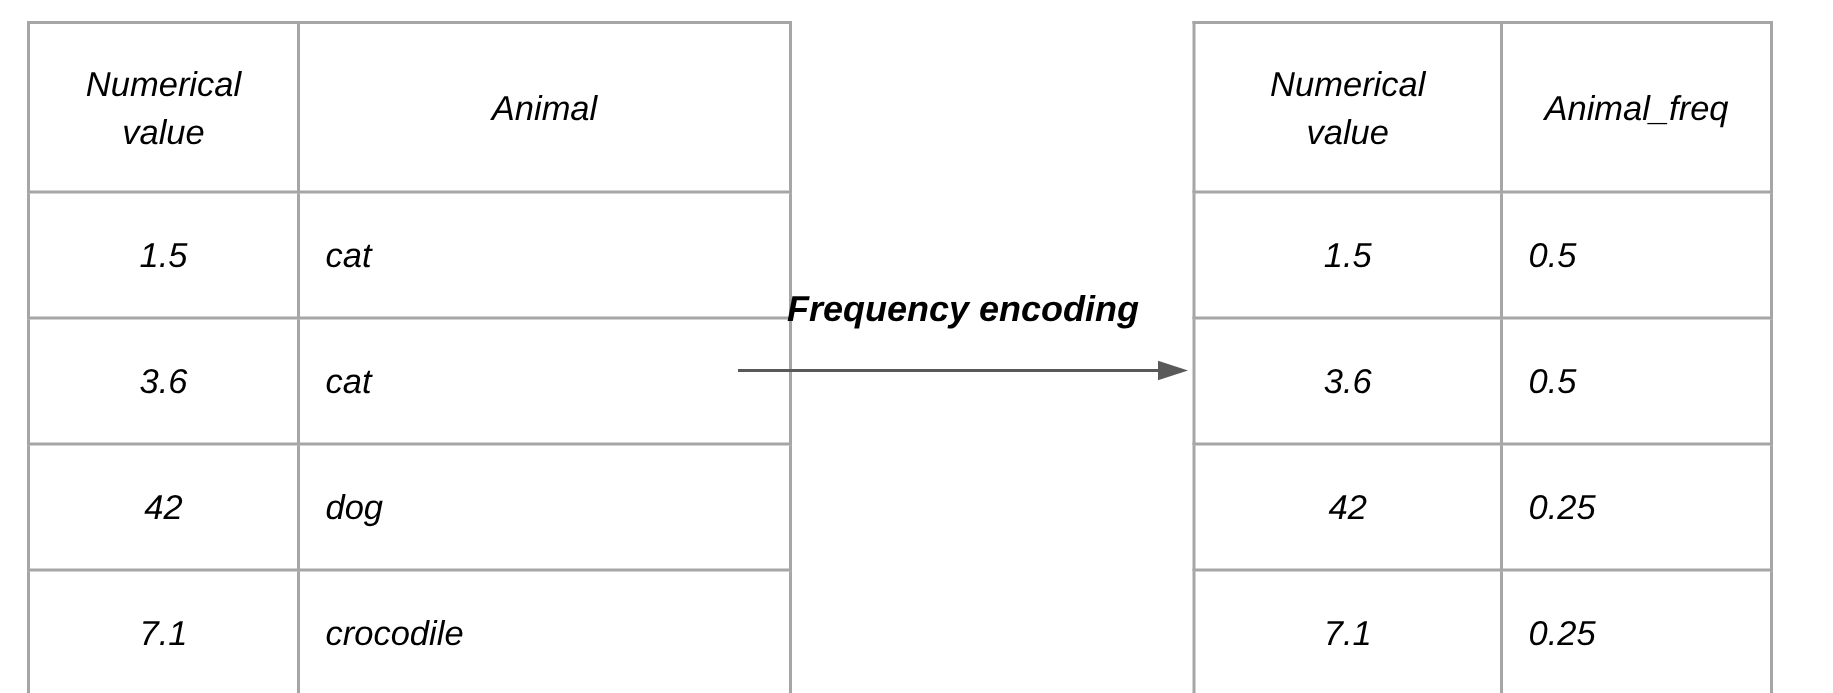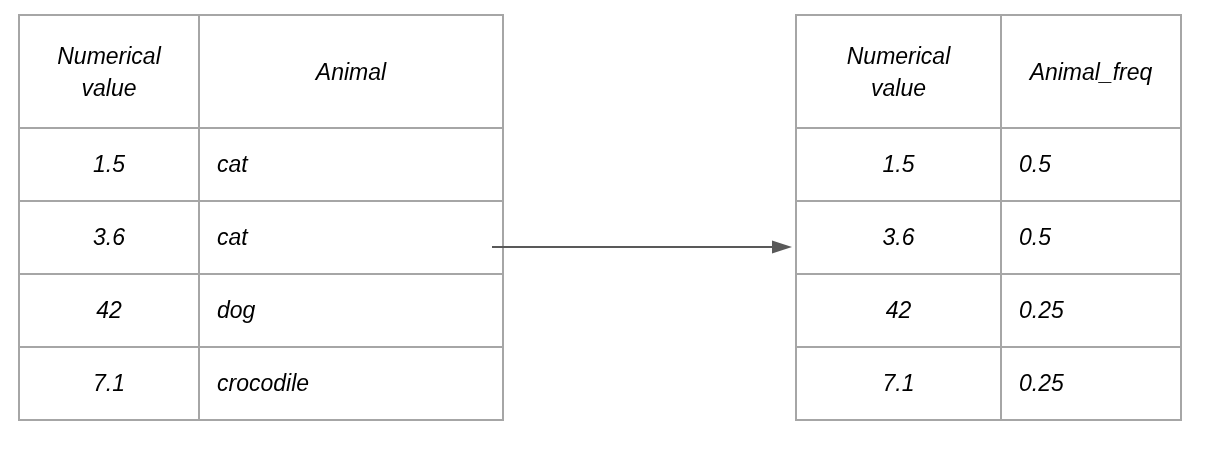--- a/index.html
+++ b/index.html
@@ -39,27 +39,27 @@
   table.tbl th {
     text-align: center;
     vertical-align: middle;
     white-space: pre-line;
     line-height: 32px;
   }
   table.tbl td {
     vertical-align: middle;
   }
   tr.header-row { height: 113px; }
-  tr.data-row { height: 73px; }
+  tr.data-row { height: 84px; }
   td.num { text-align: center; }
   td.txt { text-align: left; padding-left: 17px; margin-left: 11px; }
 
   #left-table { left: 18px; top: 14px; }
   #left-table .c1 { width: 180px; }
-  #left-table .c2 { width: 304px; }
+  #left-table .c2 { width: 328px; }
 
   #right-table { left: 795px; top: 14px; }
   #right-table .c1 { width: 205px; }
   #right-table .c2 { width: 180px; margin-left: 32px; }
 
   .arrow-label {
     position: absolute;
     left: 492px;
     top: 193px;
     width: 300px;
@@ -105,20 +105,21 @@
         <td class="num">42</td>
         <td class="txt">dog</td>
       </tr>
       <tr class="data-row">
         <td class="num">7.1</td>
         <td class="txt">crocodile</td>
       </tr>
     </tbody>
   </table>
 
+  <div class="arrow-label">Frequency encoding</div>
 
   <svg class="arrow-svg" viewBox="0 0 300 16" aria-hidden="true">
     <line x1="0" y1="8" x2="282" y2="8"></line>
     <polygon points="280,1.5 300,8 280,14.5"></polygon>
   </svg>
 
   <table class="tbl" id="right-table">
     <thead>
       <tr class="header-row">
         <th class="c1">Numerical

